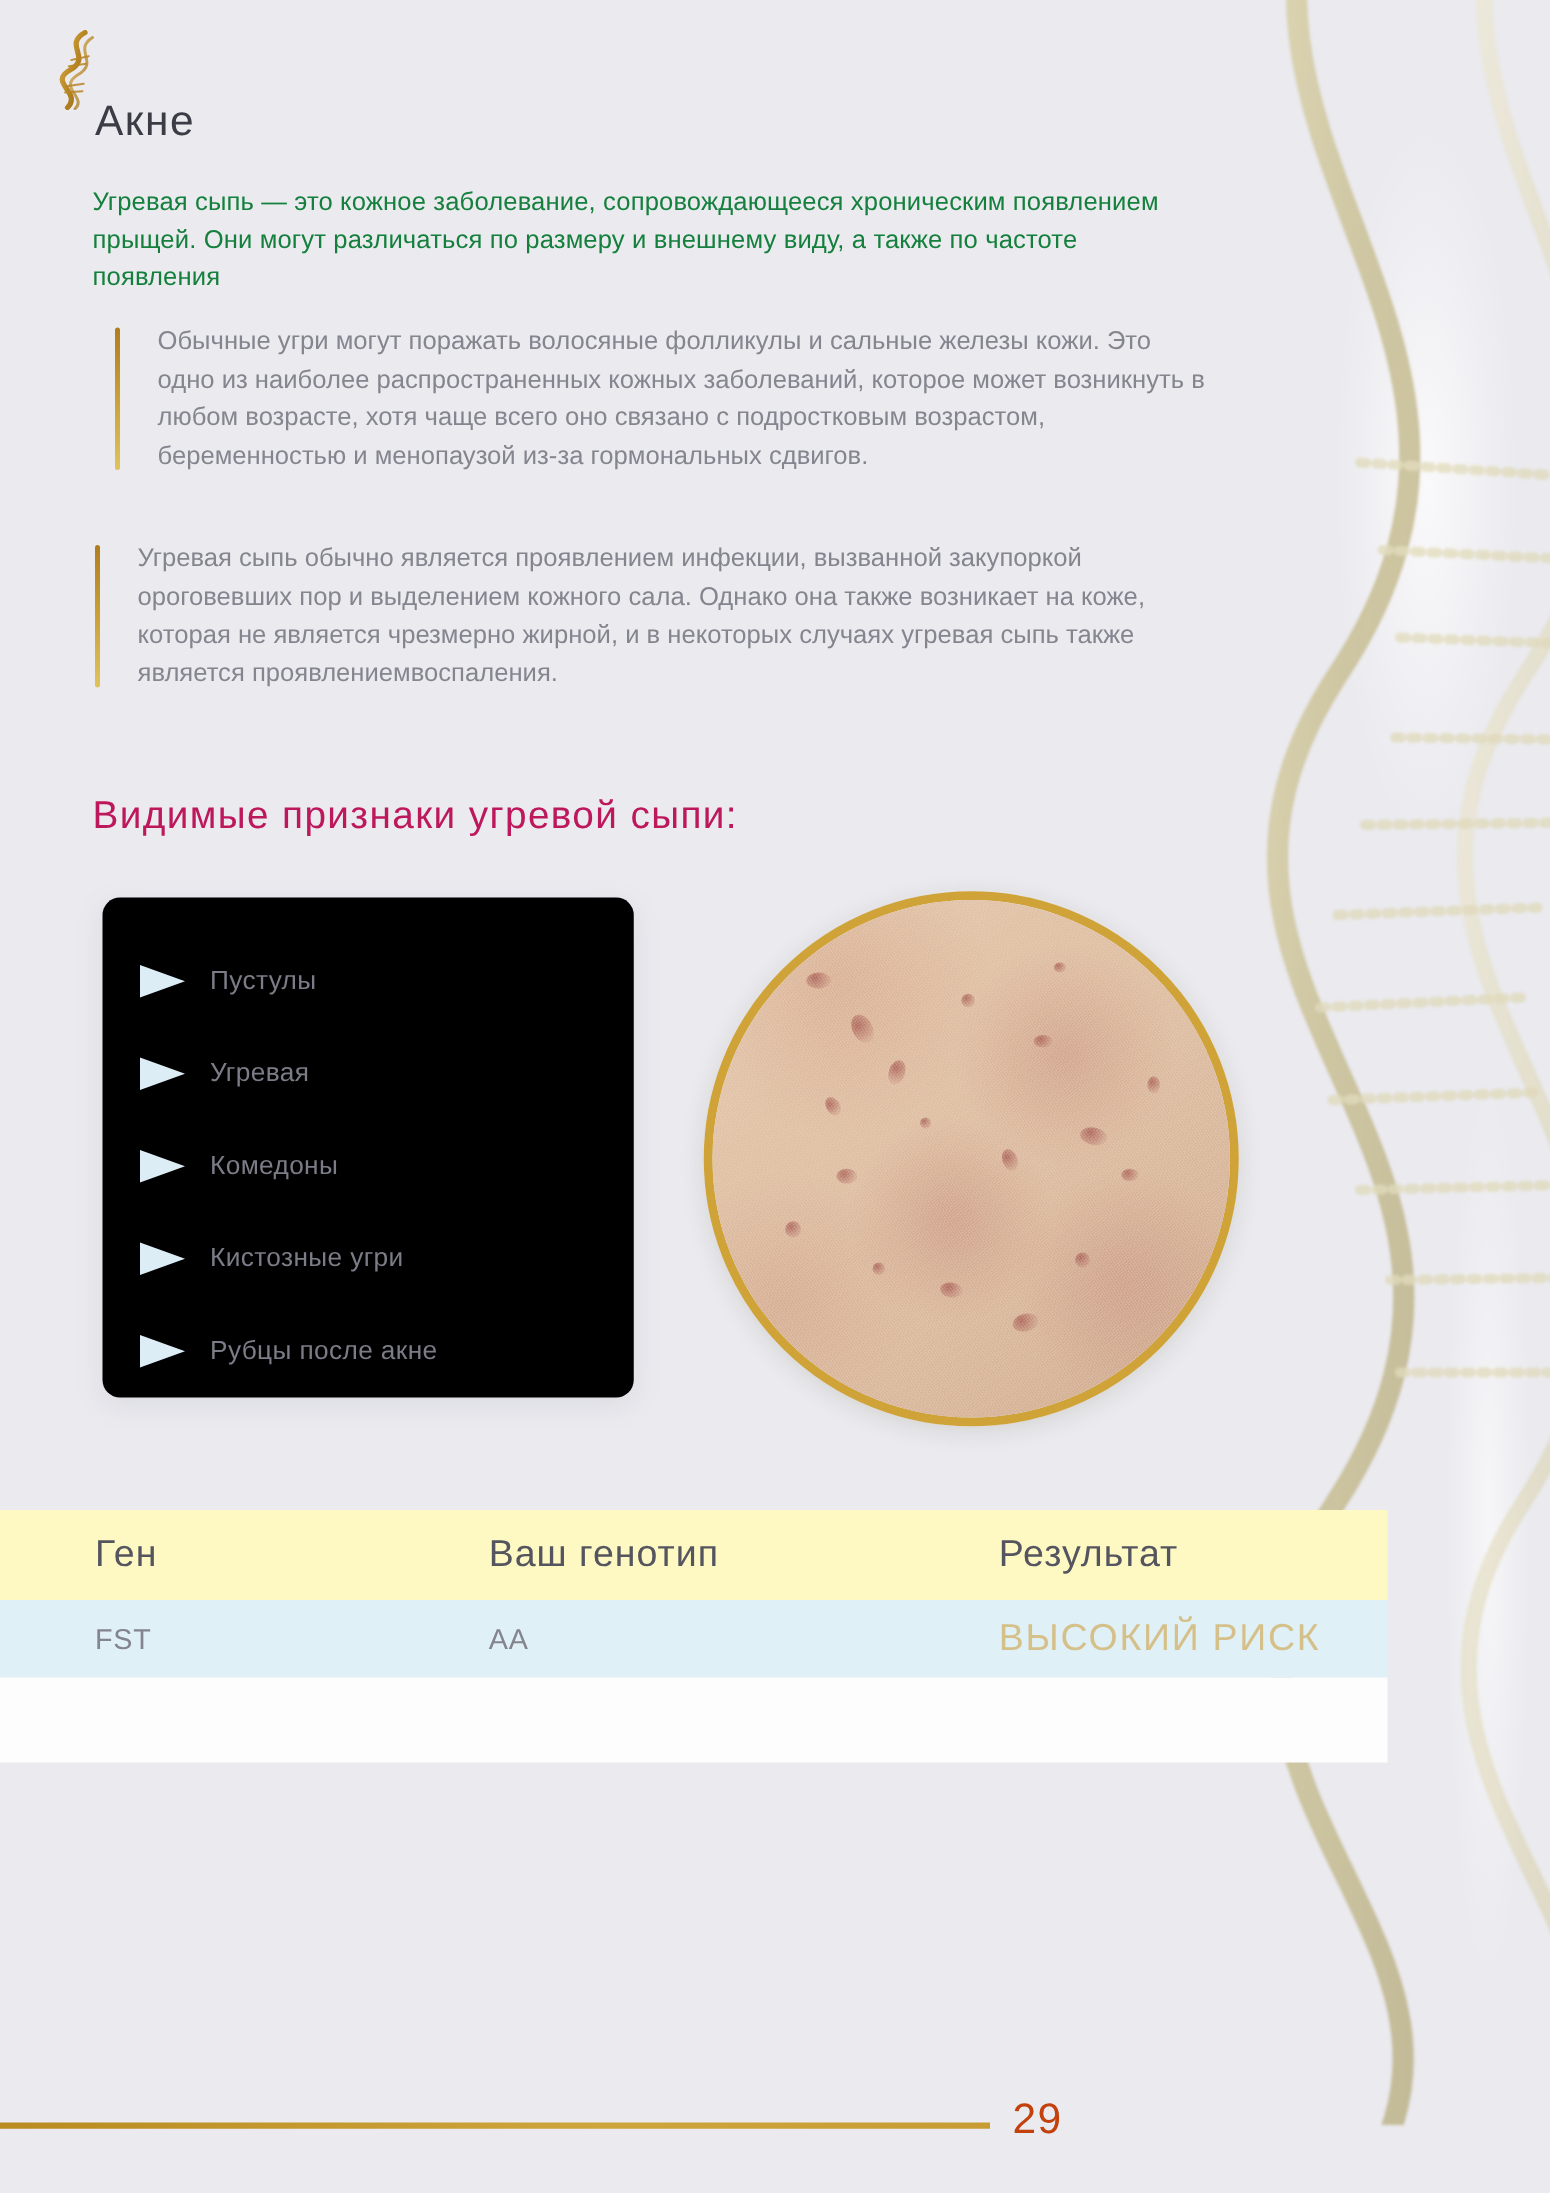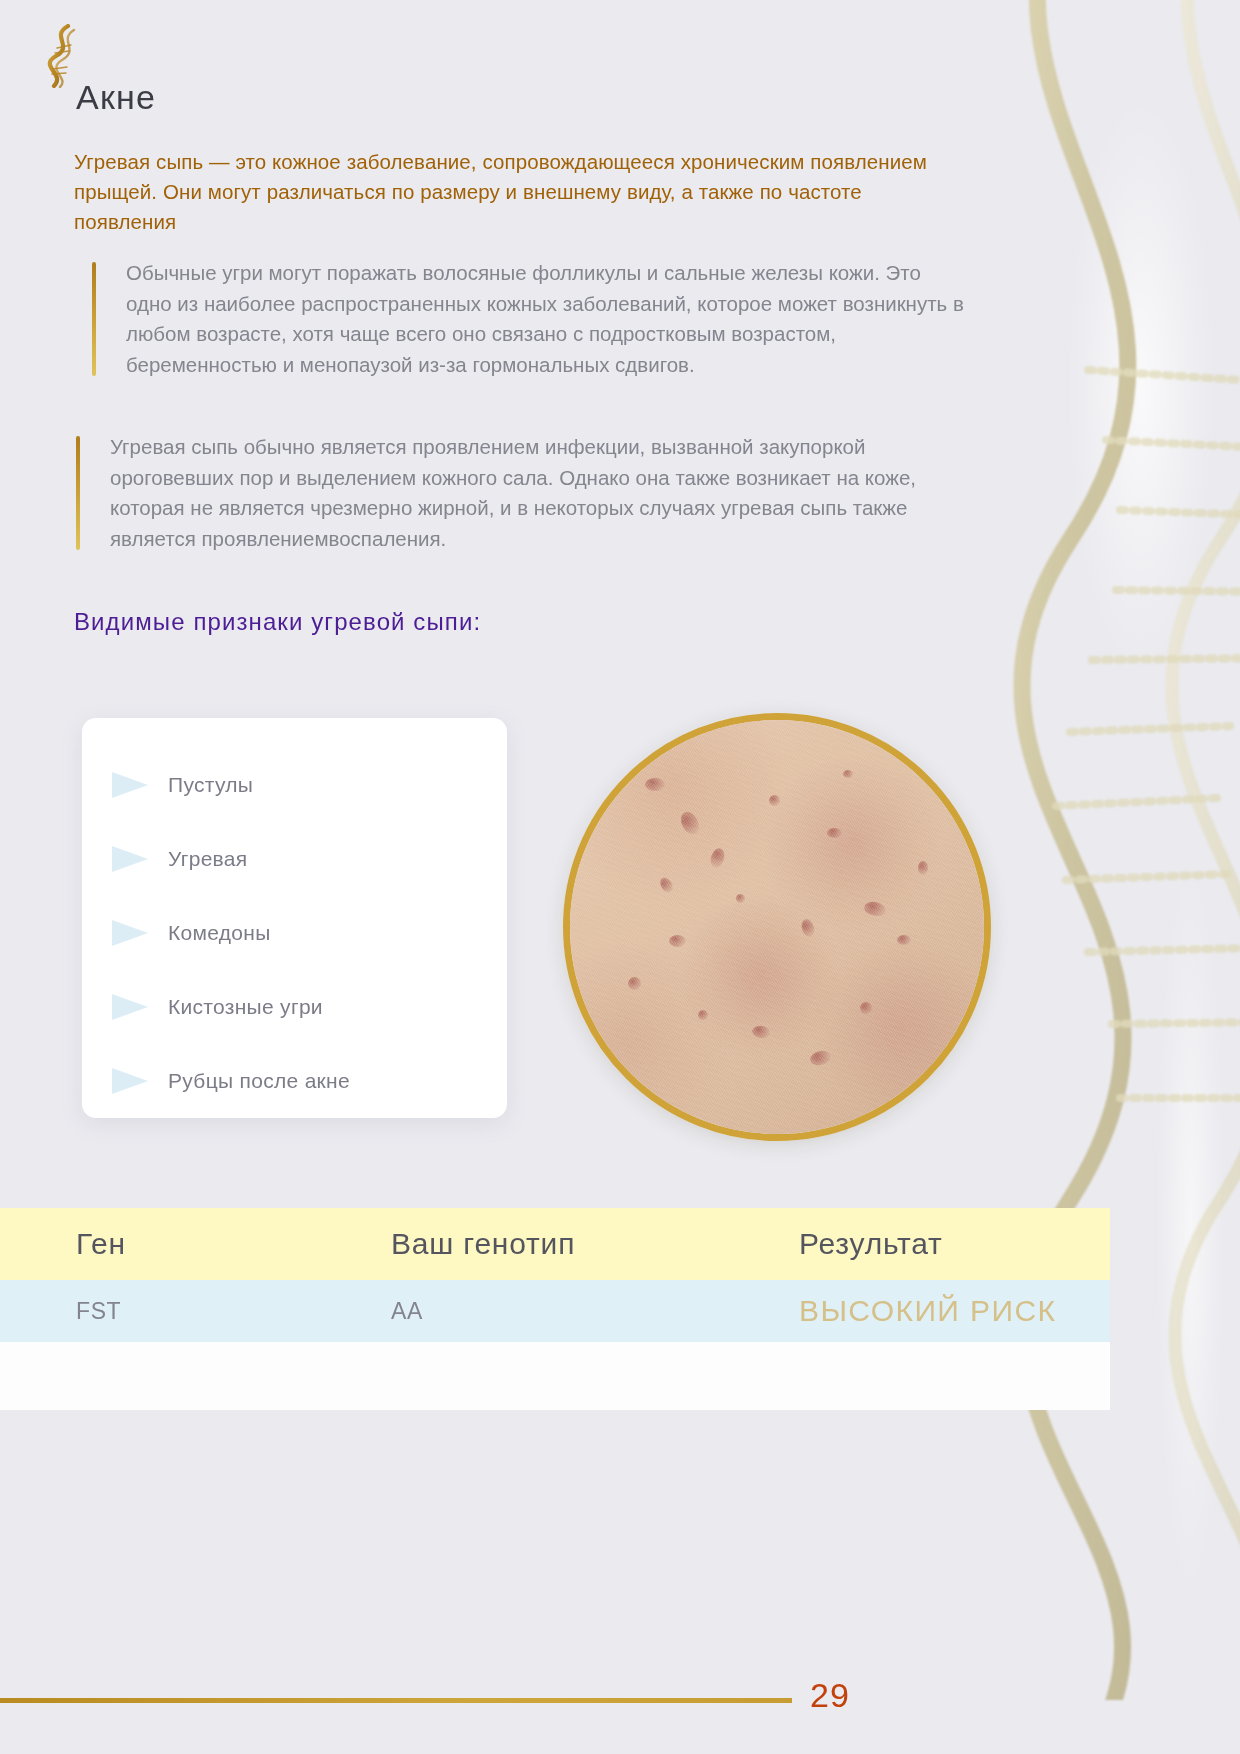--- a/index.html
+++ b/index.html
@@ -62,21 +62,21 @@
 
   
   .intro {
     position: absolute;
     left: 74px; top: 147px;
     width: 880px;
     font-size: 20.5px;
     font-weight: 300;
     line-height: 30px;
     letter-spacing: .1px;
-    color: #a16207;
+    color: #15803d;
   }
 
   
   .quote {
     position: absolute;
     left: 76px;
     width: 880px;
     padding-left: 34px;
     font-size: 20.5px;
     font-weight: 300;
@@ -90,33 +90,33 @@
     width: 4px;
     border-radius: 2px;
     background: linear-gradient(180deg, #b07d1e 0%, #c79d34 45%, #e0c35c 100%);
   }
   .quote-1 { top: 258px; margin-left: 16px; }
   .quote-2 { top: 432px; }
 
   
   .section-heading {
     position: absolute;
-    left: 74px; top: 608px;
-    font-size: 24px;
+    left: 74px; top: 634px;
+    font-size: 31px;
     font-weight: 300;
     letter-spacing: 1.1px;
-    color: #4c1d95;
+    color: #be185d;
   }
 
   
   .list-card {
     position: absolute;
     left: 82px; top: 718px;
     width: 425px; height: 400px;
-    background: #ffffff;
+    background: #000000;
     border-radius: 14px;
     box-shadow: 0 6px 22px rgba(120,120,150,.13);
     padding: 30px 0 0 0;
   }
   .list-item {
     display: flex;
     align-items: center;
     height: 74px;
     padding-left: 28px;
   }

